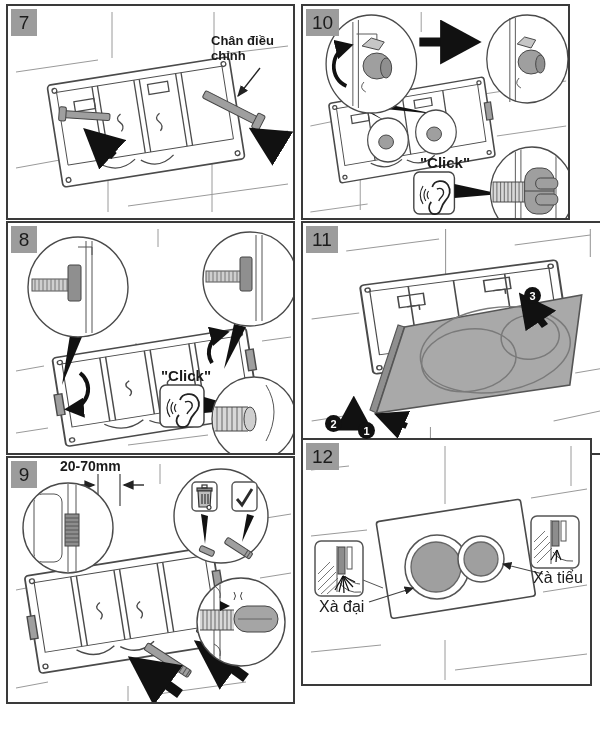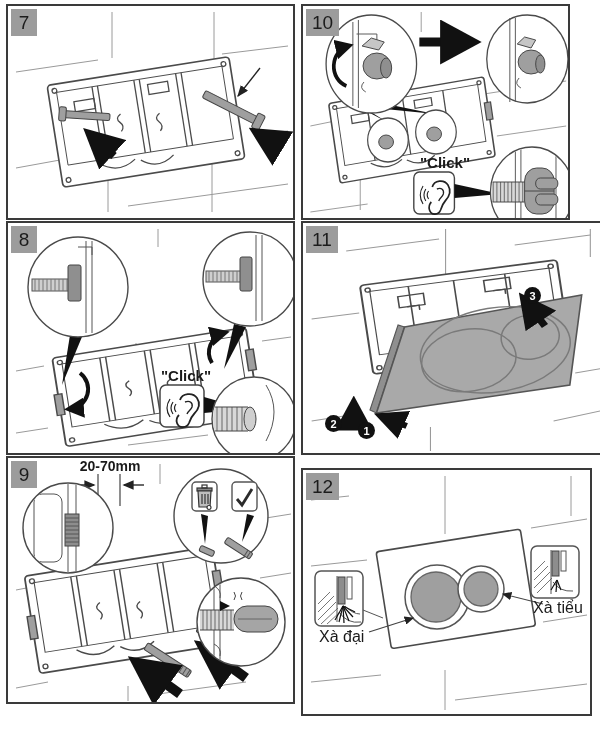--- a/index.html
+++ b/index.html
@@ -9,40 +9,41 @@
   *{box-sizing:border-box;margin:0;padding:0}
   body{background:#fff;font-family:"Liberation Sans",sans-serif;color:var(--ink)}
   .sheet{position:relative;width:600px;height:745px;background:#fff;overflow:hidden}
   .panel{position:absolute;background:#fff;border:2px solid var(--panel-border)}
   .panel svg{position:absolute;inset:0;width:100%;height:100%}
   .badge{position:absolute;left:3px;top:3px;min-width:26px;height:27px;padding:0 6px;
     background:var(--badge-bg);color:#1c1c1c;font-size:19px;line-height:27px;text-align:center;z-index:5}
   .lbl{position:absolute;z-index:4;color:var(--ink);white-space:nowrap}
   .callout{font-weight:bold;font-size:13px;line-height:1.15;white-space:normal;width:82px}
   .click{font-size:15px;font-weight:bold;text-align:center}
-  .dim{font-size:14px;font-weight:bold;text-align:center}
+  .dim{font-size:14px;font-weight:bold;}
   .flushlbl{font-size:16px}
   .marker{position:absolute;z-index:6;width:17px;height:17px;border-radius:50%;
     background:var(--black);color:#fff;font-size:11px;font-weight:bold;
     display:flex;align-items:center;justify-content:center}
   
   #p7 {left:6px;  top:4px;   width:289px; height:216px}
   #p10{left:301px;top:4px;   width:269px; height:216px}
   #p8 {left:6px;  top:221px; width:289px; height:234px}
   #p11{left:301px;top:221px; width:314px; height:234px}
   #p9 {left:6px;  top:456px; width:289px; height:248px}
-  #p12{left:301px;top:468px; width:291px; height:248px}
+  #p12{left:301px;top:438px; width:291px; height:248px}
 </style>
 </head>
 <body>
 
 <div class="sheet">
 
   <section class="panel" id="p7">
     <div class="badge">7</div>
+    <div class="lbl callout" style="left:203px;top:28px">Chân điều chỉnh</div>
     <svg viewBox="0 0 285 212" preserveAspectRatio="none">
       <defs>
         <marker id="ah7" markerWidth="5" markerHeight="5" refX="3.5" refY="2.5" orient="auto">
             <path d="M0,0 L5,2.5 L0,5 Z" fill="#111"></path>
           </marker>
         <marker id="ah7s" markerWidth="9" markerHeight="7" refX="8" refY="3.5" orient="auto">
             <path d="M0,0 L9,3.5 L0,7 Z" fill="#222"></path>
           </marker>
       </defs>
       <g stroke="#9a9a9a" stroke-width="1">

